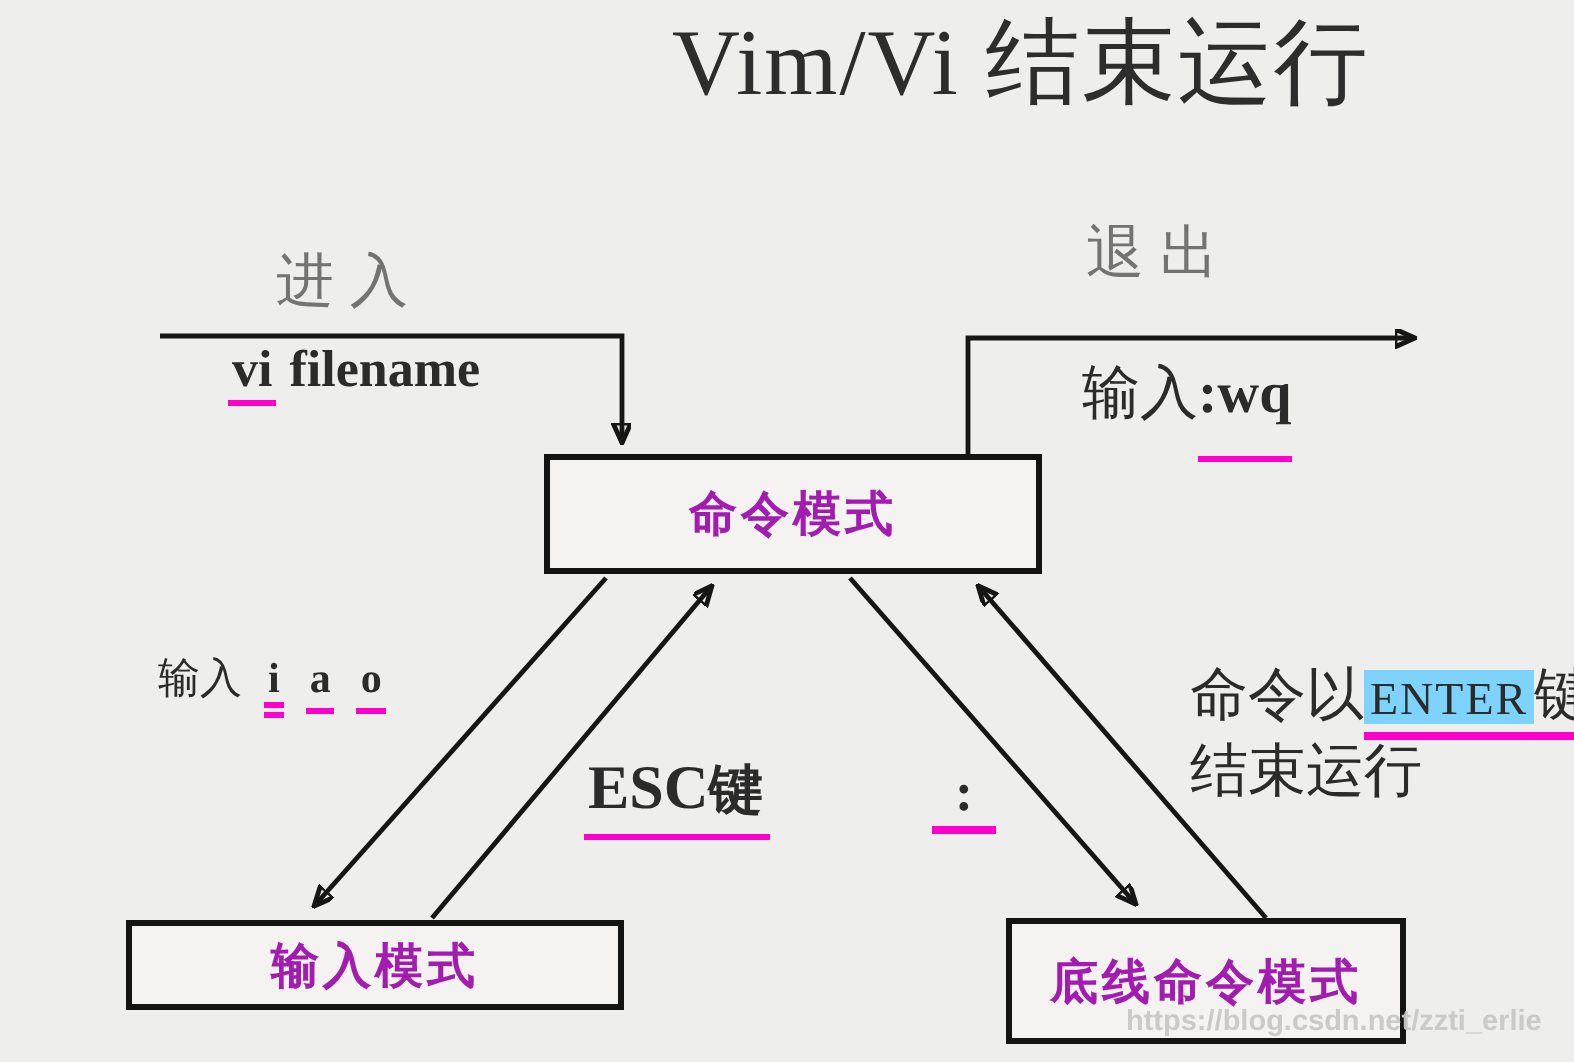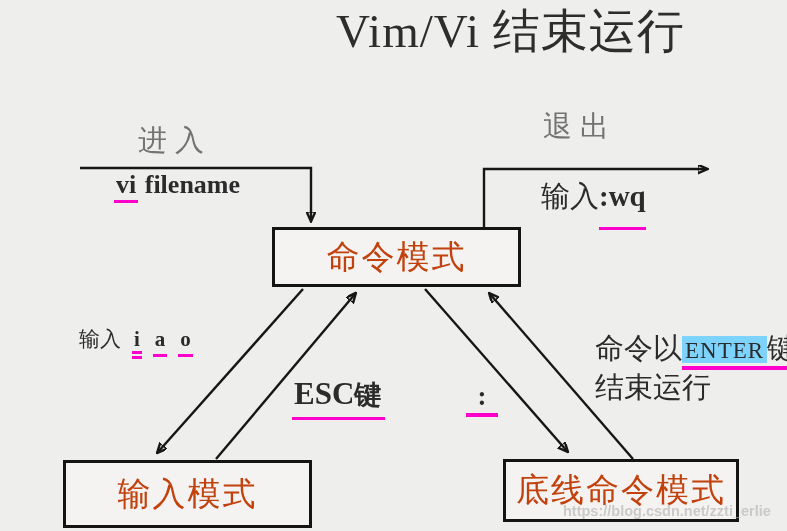--- a/index.html
+++ b/index.html
@@ -29,29 +29,29 @@
   
   .mode-box {
     box-sizing: border-box;
     border: 3px solid #141414;
     background: #f4f3f1;
     display: flex; align-items: center; justify-content: center;
     z-index: 2;
   }
   .mode-box .mode-label {
     font-family: "Liberation Sans", sans-serif;
-    font-weight: normal;
-    font-size: 33px;
-    color: #c2410c;
+    font-weight: bold;
+    font-size: 24px;
+    color: #a21caf;
     letter-spacing: 2px;
     white-space: nowrap;
   }
   #box-command  { left: 272px; top: 227px; width: 249px; height: 60px; }
-  #box-input    { left: 63px;  top: 460px; width: 249px; height: 68px; }
-  #box-lastline { left: 503px; top: 459px; width: 236px; height: 63px; }
+  #box-input    { left: 63px;  top: 460px; width: 249px; height: 45px; }
+  #box-lastline { left: 503px; top: 459px; width: 200px; height: 63px; }
 
   
   .cn { font-size: 29px; color: #737373; white-space: nowrap; }
   #enter-label { left: 138px; top: 121px; letter-spacing: 8px; }
   #exit-label  { left: 543px; top: 107px; letter-spacing: 8px; }
 
   #enter-cmd { left: 114px; top: 170px; font-weight: bold; font-size: 26px; white-space: nowrap; }
   #enter-cmd .u-magenta { border-bottom: 3px solid #ff00cc; padding: 0 2px 1px 2px; }
 
   #exit-cmd { left: 541px; top: 177px; font-size: 29px; white-space: nowrap; }

